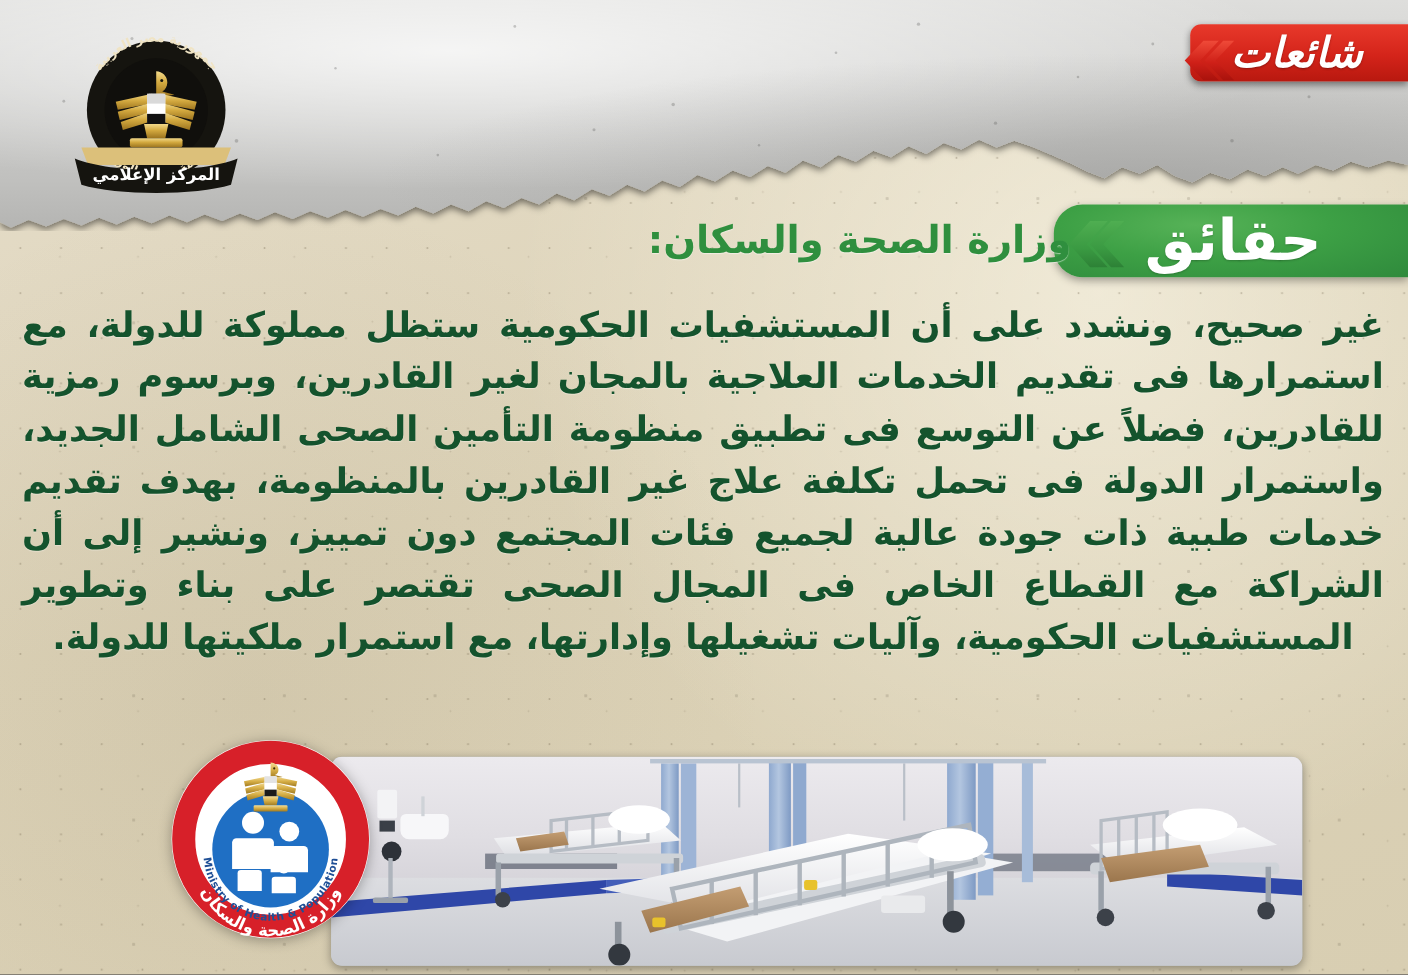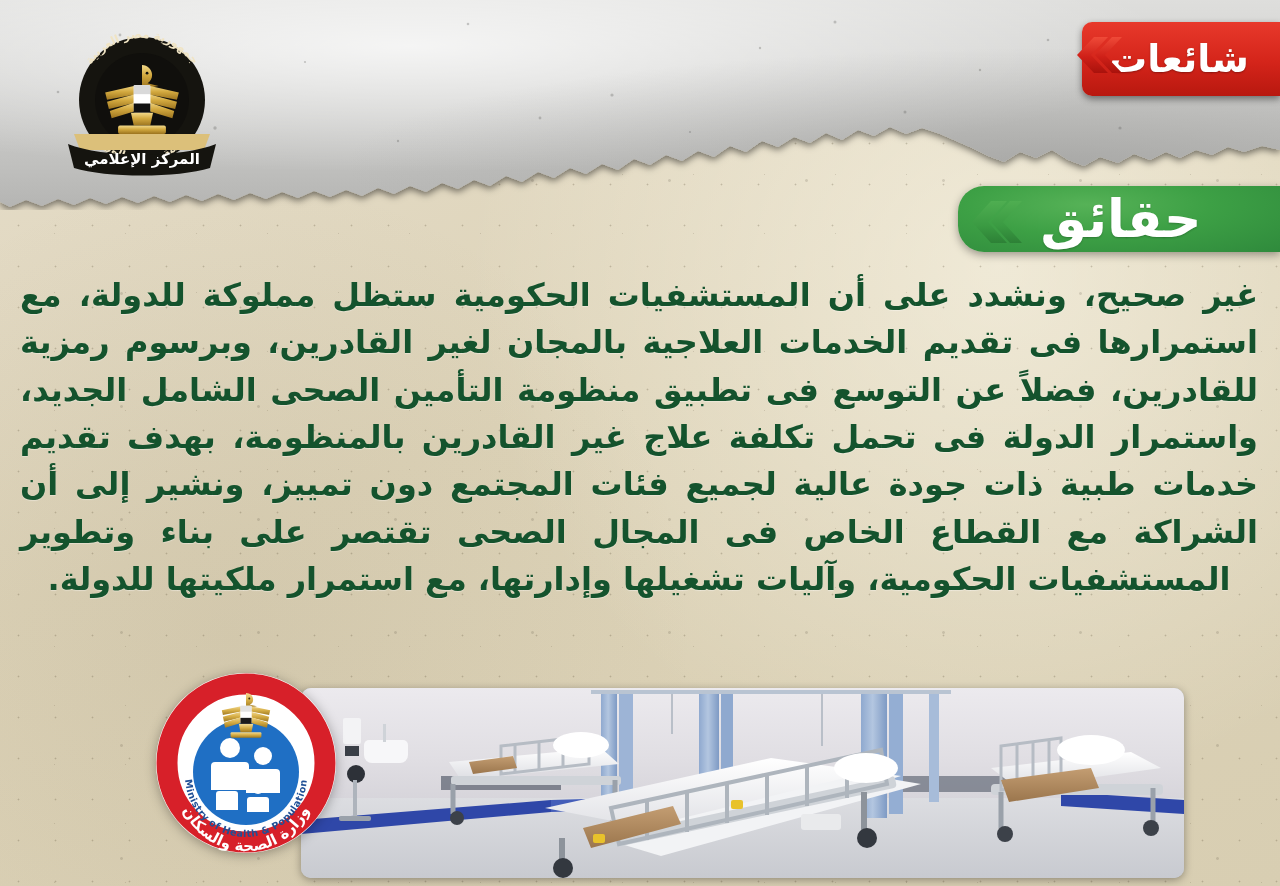--- a/index.html
+++ b/index.html
@@ -51,29 +51,30 @@
   .cabinet-logo {
     position: absolute;
     left: 58px; top: 18px;
     width: 172px; height: 160px;
   }
 
   
   .rumor-badge {
     position: absolute;
     right: 0px; top: 22px;
-    height: 74px;
+    height: 52px;
     min-width: 150px;
     padding: 0 26px 0 22px;
     display: flex;
     align-items: center;
     justify-content: center;
     background: linear-gradient(180deg, #e8392b 0%, #d4241a 55%, #b8180f 100%);
     border-radius: 10px 0 0 10px;
     box-shadow: 0 3px 7px rgba(0,0,0,.45);
+    font-style: italic;
   }
   .rumor-badge-label {
     color: #ffffff;
     font-size: 38px;
     font-weight: bold;
     line-height: 1;
     letter-spacing: 0px;
     text-shadow: 0 1px 2px rgba(0,0,0,.3);
     white-space: nowrap;
   }
@@ -323,20 +324,21 @@
           <stop offset="0%" stop-color="#4fae51"></stop>
           <stop offset="60%" stop-color="#3a9a42"></stop>
           <stop offset="100%" stop-color="#2d8136"></stop>
         </linearGradient>
       </defs>
       <path d="M29,1 L45,1 L26,22 L45,43 L29,43 L10,22 Z" fill="url(#chevGrnG)"></path>
       <path d="M48,1 L60,1 L41,22 L60,43 L48,43 L29,22 Z" fill="url(#chevGrnG)"></path>
     </svg>
   </div>
 
+  <div class="facts-subtitle">وزارة الصحة والسكان:</div>
 
   <div class="body-text">غير صحيح، ونشدد على أن المستشفيات الحكومية ستظل مملوكة للدولة، مع استمرارها فى تقديم الخدمات العلاجية بالمجان لغير القادرين، وبرسوم رمزية للقادرين، فضلاً عن التوسع فى تطبيق منظومة التأمين الصحى الشامل الجديد، واستمرار الدولة فى تحمل تكلفة علاج غير القادرين بالمنظومة، بهدف تقديم خدمات طبية ذات جودة عالية لجميع فئات المجتمع دون تمييز، ونشير إلى أن الشراكة مع القطاع الخاص فى المجال الصحى تقتصر على بناء وتطوير المستشفيات الحكومية، وآليات تشغيلها وإدارتها، مع استمرار ملكيتها للدولة.</div>
 
   <div class="photo">
     <svg width="883" height="190" viewBox="0 0 883 190" preserveAspectRatio="none" aria-hidden="true">
       <defs>
         <linearGradient id="wallG" x1="0" y1="0" x2="0" y2="1">
           <stop offset="0%" stop-color="#eceaee"></stop>
           <stop offset="60%" stop-color="#e0dee3"></stop>
           <stop offset="100%" stop-color="#d5d3d9"></stop>

